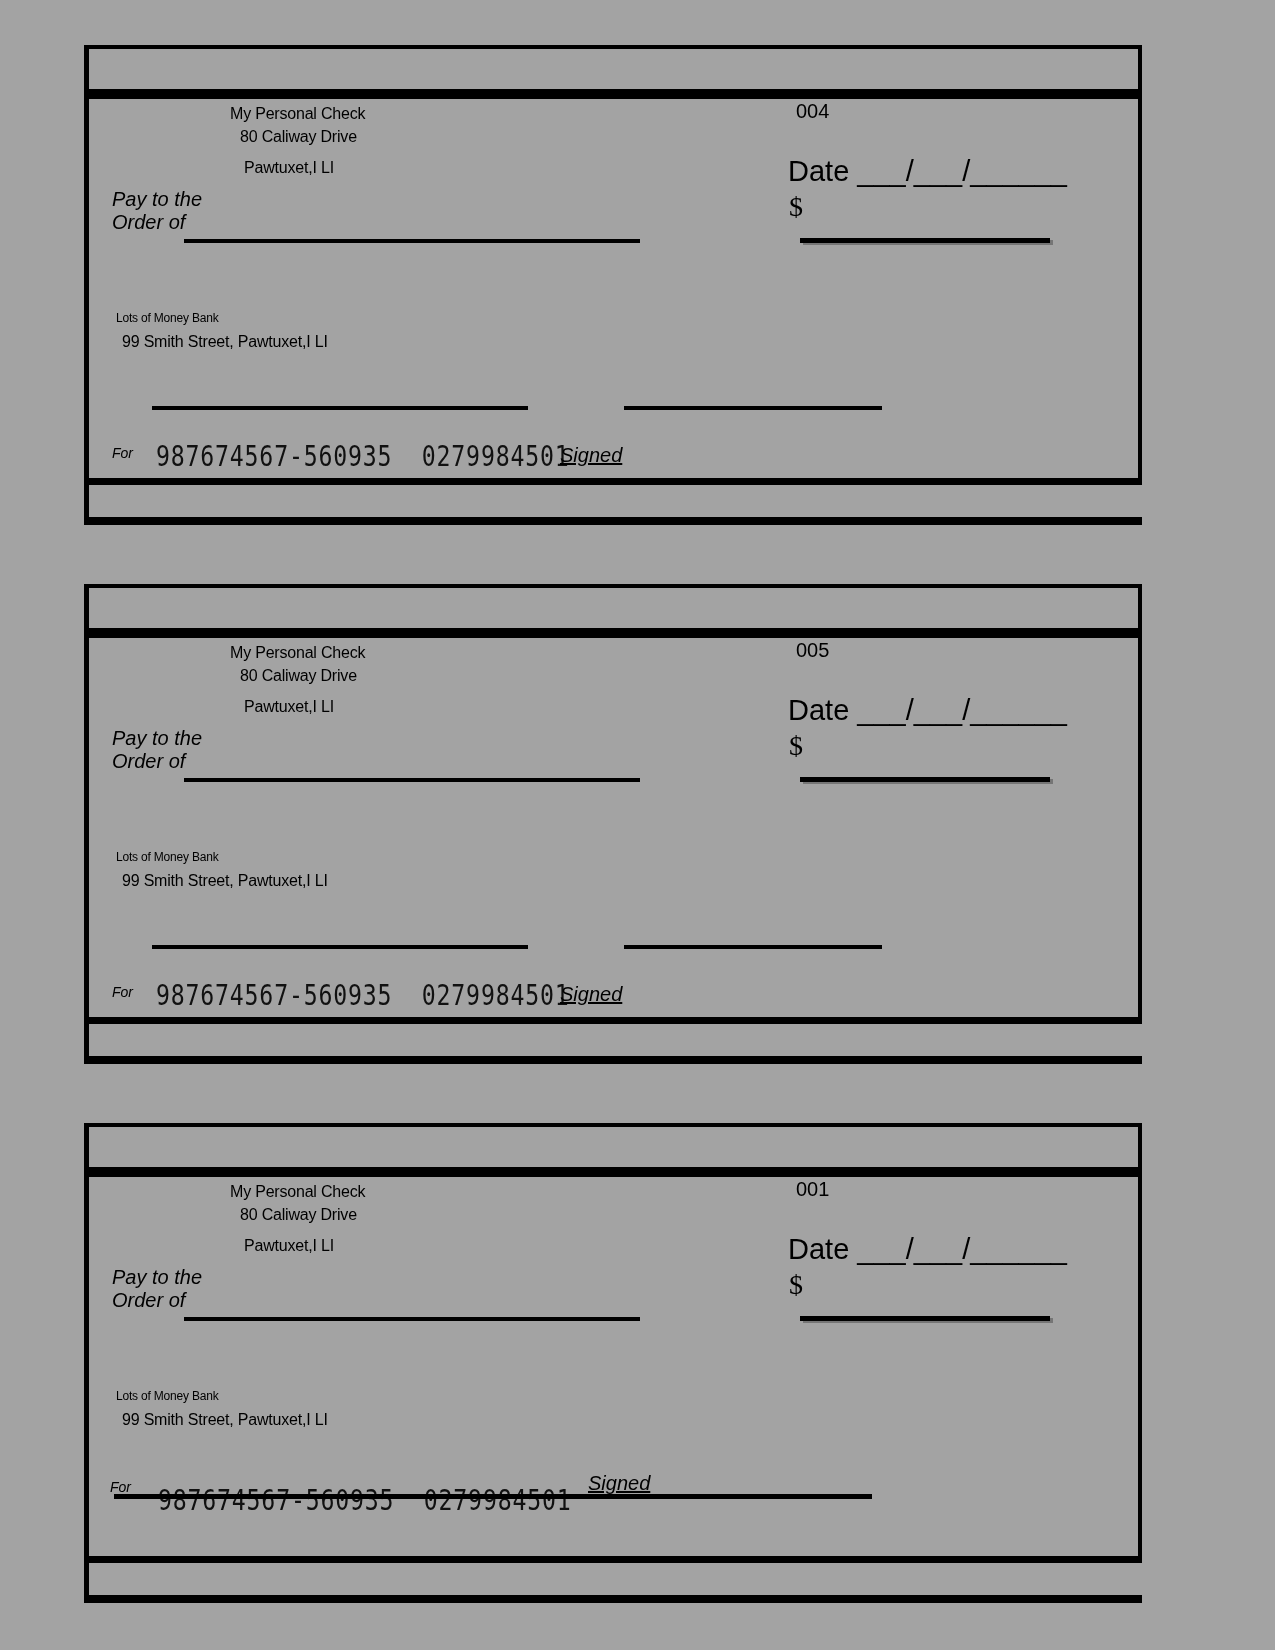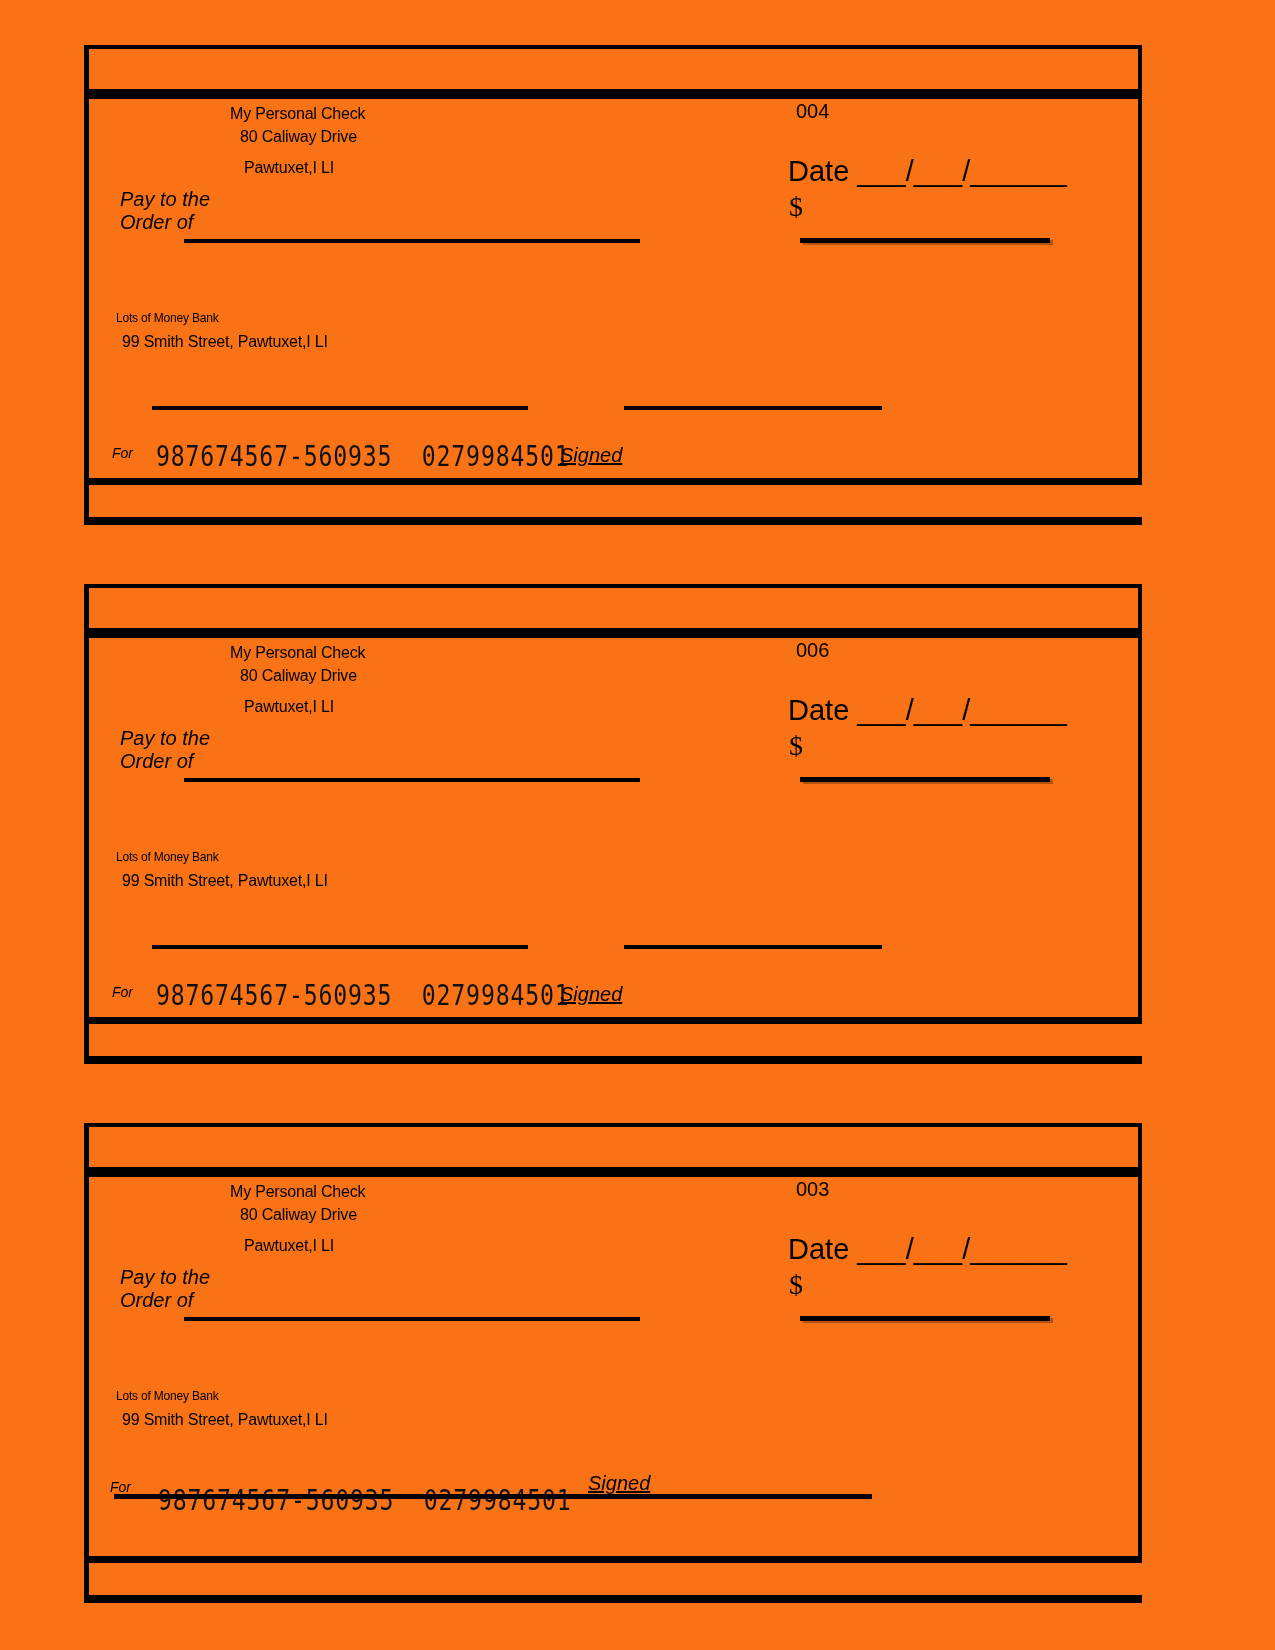--- a/index.html
+++ b/index.html
@@ -1,20 +1,20 @@
 <!DOCTYPE html>
 <html><head>
 <meta charset="utf-8">
 <style>
   html, body { margin: 0; padding: 0; background: #ffffff; }
   .page {
     position: relative;
     width: 1275px;
     height: 1650px;
-    background: #f97316;
+    background: #a3a3a3;
     font-family: "Liberation Sans", sans-serif;
     color: #000000;
     overflow: hidden;
   }
 
   .check {
     position: absolute;
     left: 84px;
     width: 1058px;
     height: 482px;
@@ -35,21 +35,21 @@
   .payer-addr2 { left: 160px; top: 114px; font-size: 16px; letter-spacing: -0.2px; }
 
   
   .check-number { left: 712px; top: 55px;  font-size: 20px; }
   .date-row     { left: 704px; top: 110px; font-size: 29px; white-space: pre; }
   .dollar       { left: 705px; top: 146px; font-size: 28px; font-family: "Liberation Serif", serif; }
   .amount-line  { left: 716px; top: 193px; width: 250px; height: 5px; background: #000;
                   box-shadow: 3px 2px 0 rgba(0,0,0,0.28); }
 
   
-  .payto       { left: 36px; top: 143px; font-size: 20px; font-style: italic; line-height: 23px; }
+  .payto       { left: 28px; top: 143px; font-size: 20px; font-style: italic; line-height: 23px; }
   .payee-line  { left: 100px; top: 194px; width: 456px; height: 4px; background: #000; }
 
   
   .bank-name { left: 32px; top: 266px; font-size: 12px; letter-spacing: -0.2px; }
   .bank-addr { left: 38px; top: 288px; font-size: 16px; letter-spacing: -0.2px; }
 
   
   .memo-line { left: 68px;  top: 361px; width: 376px; height: 4px; background: #000; }
   .sig-line  { left: 540px; top: 361px; width: 258px; height: 4px; background: #000; }
   .for-label    { left: 28px;  top: 400px; font-size: 14px; font-style: italic; }
@@ -109,21 +109,21 @@
     <div class="frame-top-bar"></div>
     <div class="frame-left"></div>
     <div class="frame-right"></div>
     <div class="frame-bottom-bar"></div>
     <div class="frame-final-bar"></div>
 
     <div class="payer-name">My Personal Check</div>
     <div class="payer-addr1">80 Caliway Drive</div>
     <div class="payer-addr2">Pawtuxet,I LI</div>
 
-    <div class="check-number">006</div>
+    <div class="check-number">005</div>
     <div class="date-row"><span>Date</span><span> </span><span>___/___/______</span></div>
 
     <div class="payto">
       <div>Pay to the</div>
       <div>Order of</div>
     </div>
     <div class="payee-line"></div>
 
     <div class="dollar">$</div>
     <div class="amount-line"></div>
@@ -144,21 +144,21 @@
     <div class="frame-top-bar"></div>
     <div class="frame-left"></div>
     <div class="frame-right"></div>
     <div class="frame-bottom-bar"></div>
     <div class="frame-final-bar"></div>
 
     <div class="payer-name">My Personal Check</div>
     <div class="payer-addr1">80 Caliway Drive</div>
     <div class="payer-addr2">Pawtuxet,I LI</div>
 
-    <div class="check-number">003</div>
+    <div class="check-number">001</div>
     <div class="date-row"><span>Date</span><span> </span><span>___/___/______</span></div>
 
     <div class="payto">
       <div>Pay to the</div>
       <div>Order of</div>
     </div>
     <div class="payee-line"></div>
 
     <div class="dollar">$</div>
     <div class="amount-line"></div>

